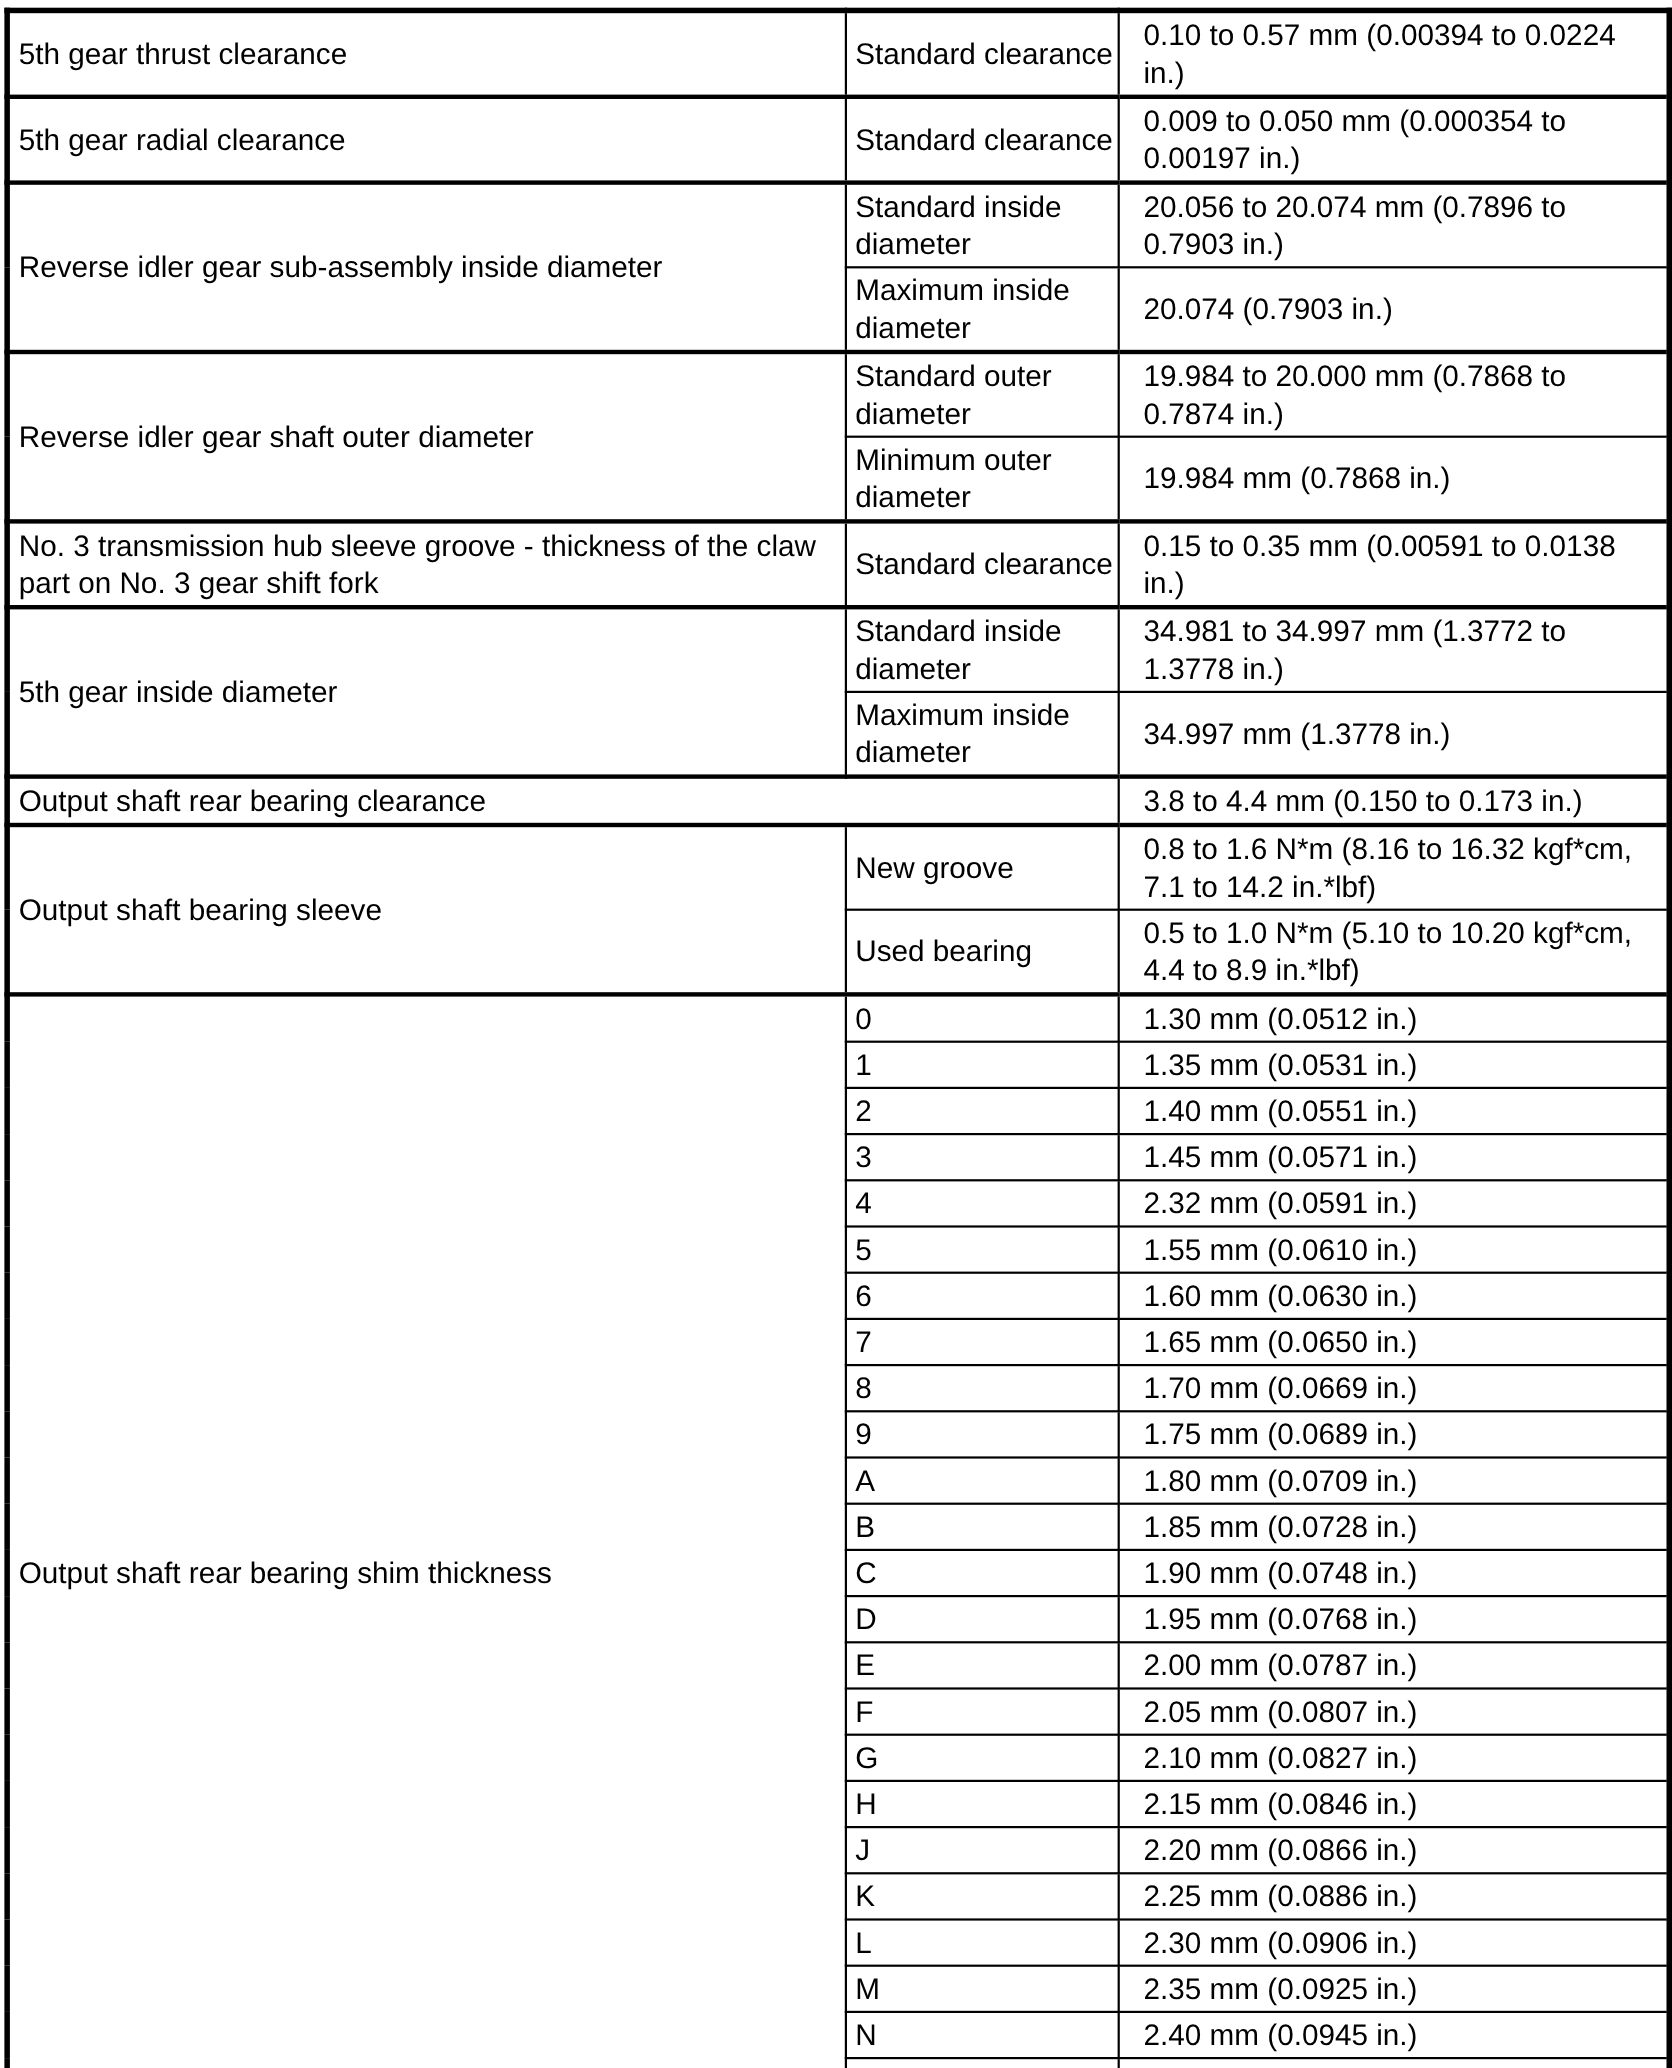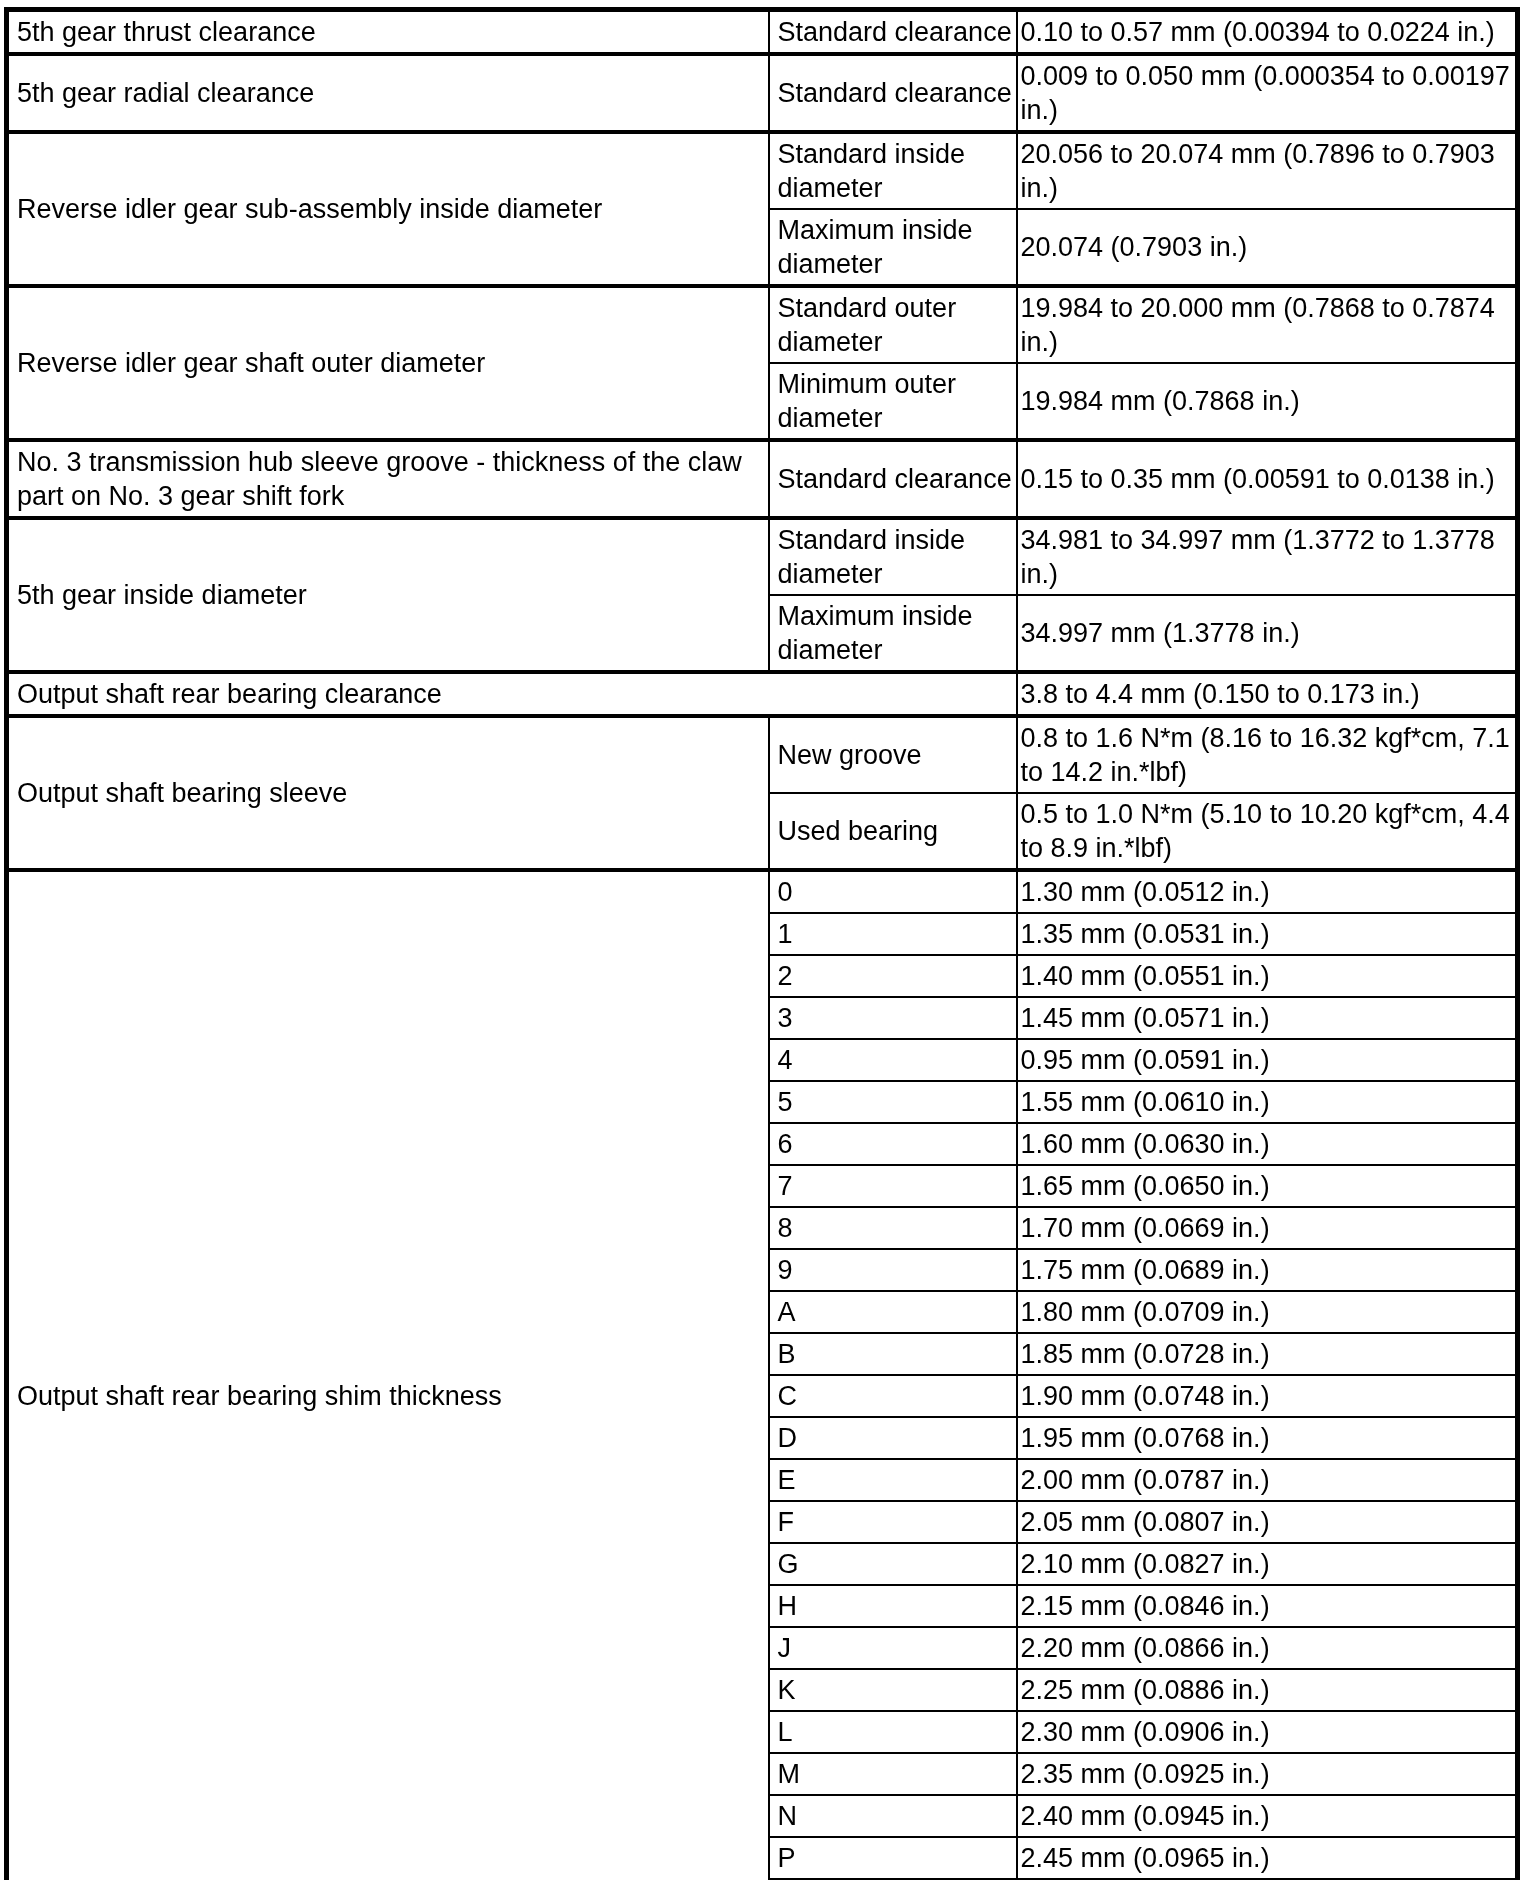--- a/index.html
+++ b/index.html
@@ -27,21 +27,21 @@
   col.c3 { width: 501px; }
   td {
     border: 2px solid #000000;
     vertical-align: middle;
     font-size: 27px;
     line-height: 34px;
     padding: 3px 2px 3px 8px;
     overflow: hidden;
     word-wrap: break-word;
   }
-  td.val { padding-left: 3px; }
+  td.val { padding-left: 22px; }
   td.sub { padding-right: 2px; margin-left: 22px; }
   tr.gs > td { border-top-width: 4px; }
   
   tr.h40 { height: 40px; }
   tr.h44 { height: 44px; }
   tr.h64 { height: 64px; }
   tr.h66 { height: 66px; }
   tr.h68 { height: 68px; }
   tr.h70 { height: 70px; }
   tr.h72 { height: 72px; }
@@ -133,21 +133,21 @@
     <tr class="h40">
       <td class="sub">2</td>
       <td class="val">1.40 mm (0.0551 in.)</td>
     </tr>
     <tr class="h40">
       <td class="sub">3</td>
       <td class="val">1.45 mm (0.0571 in.)</td>
     </tr>
     <tr class="h40">
       <td class="sub">4</td>
-      <td class="val">0.95 mm (0.0591 in.)</td>
+      <td class="val">2.32 mm (0.0591 in.)</td>
     </tr>
     <tr class="h40">
       <td class="sub">5</td>
       <td class="val">1.55 mm (0.0610 in.)</td>
     </tr>
     <tr class="h40">
       <td class="sub">6</td>
       <td class="val">1.60 mm (0.0630 in.)</td>
     </tr>
     <tr class="h40">

